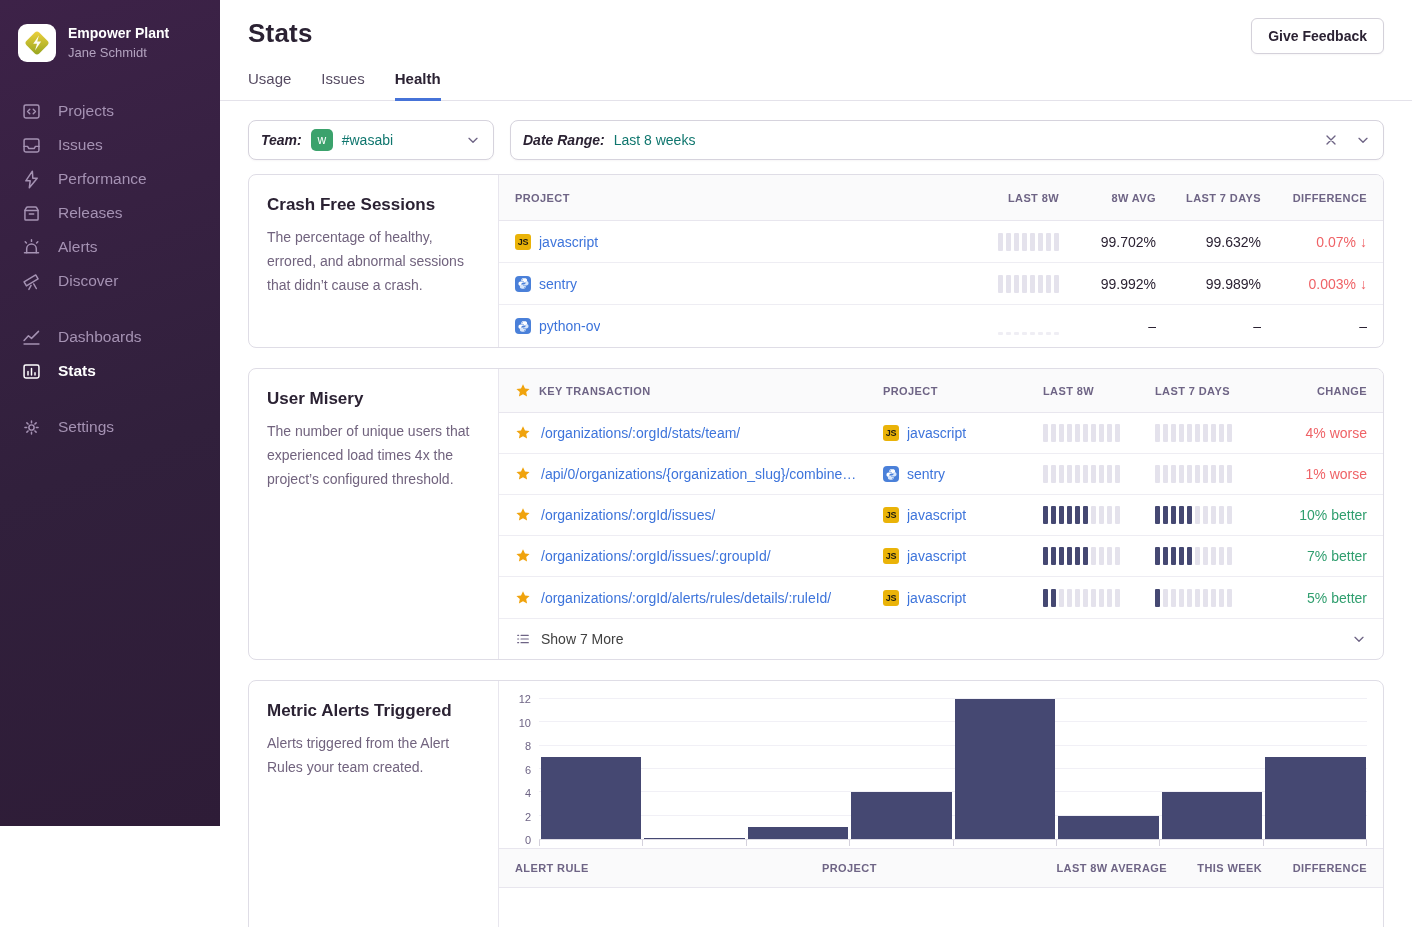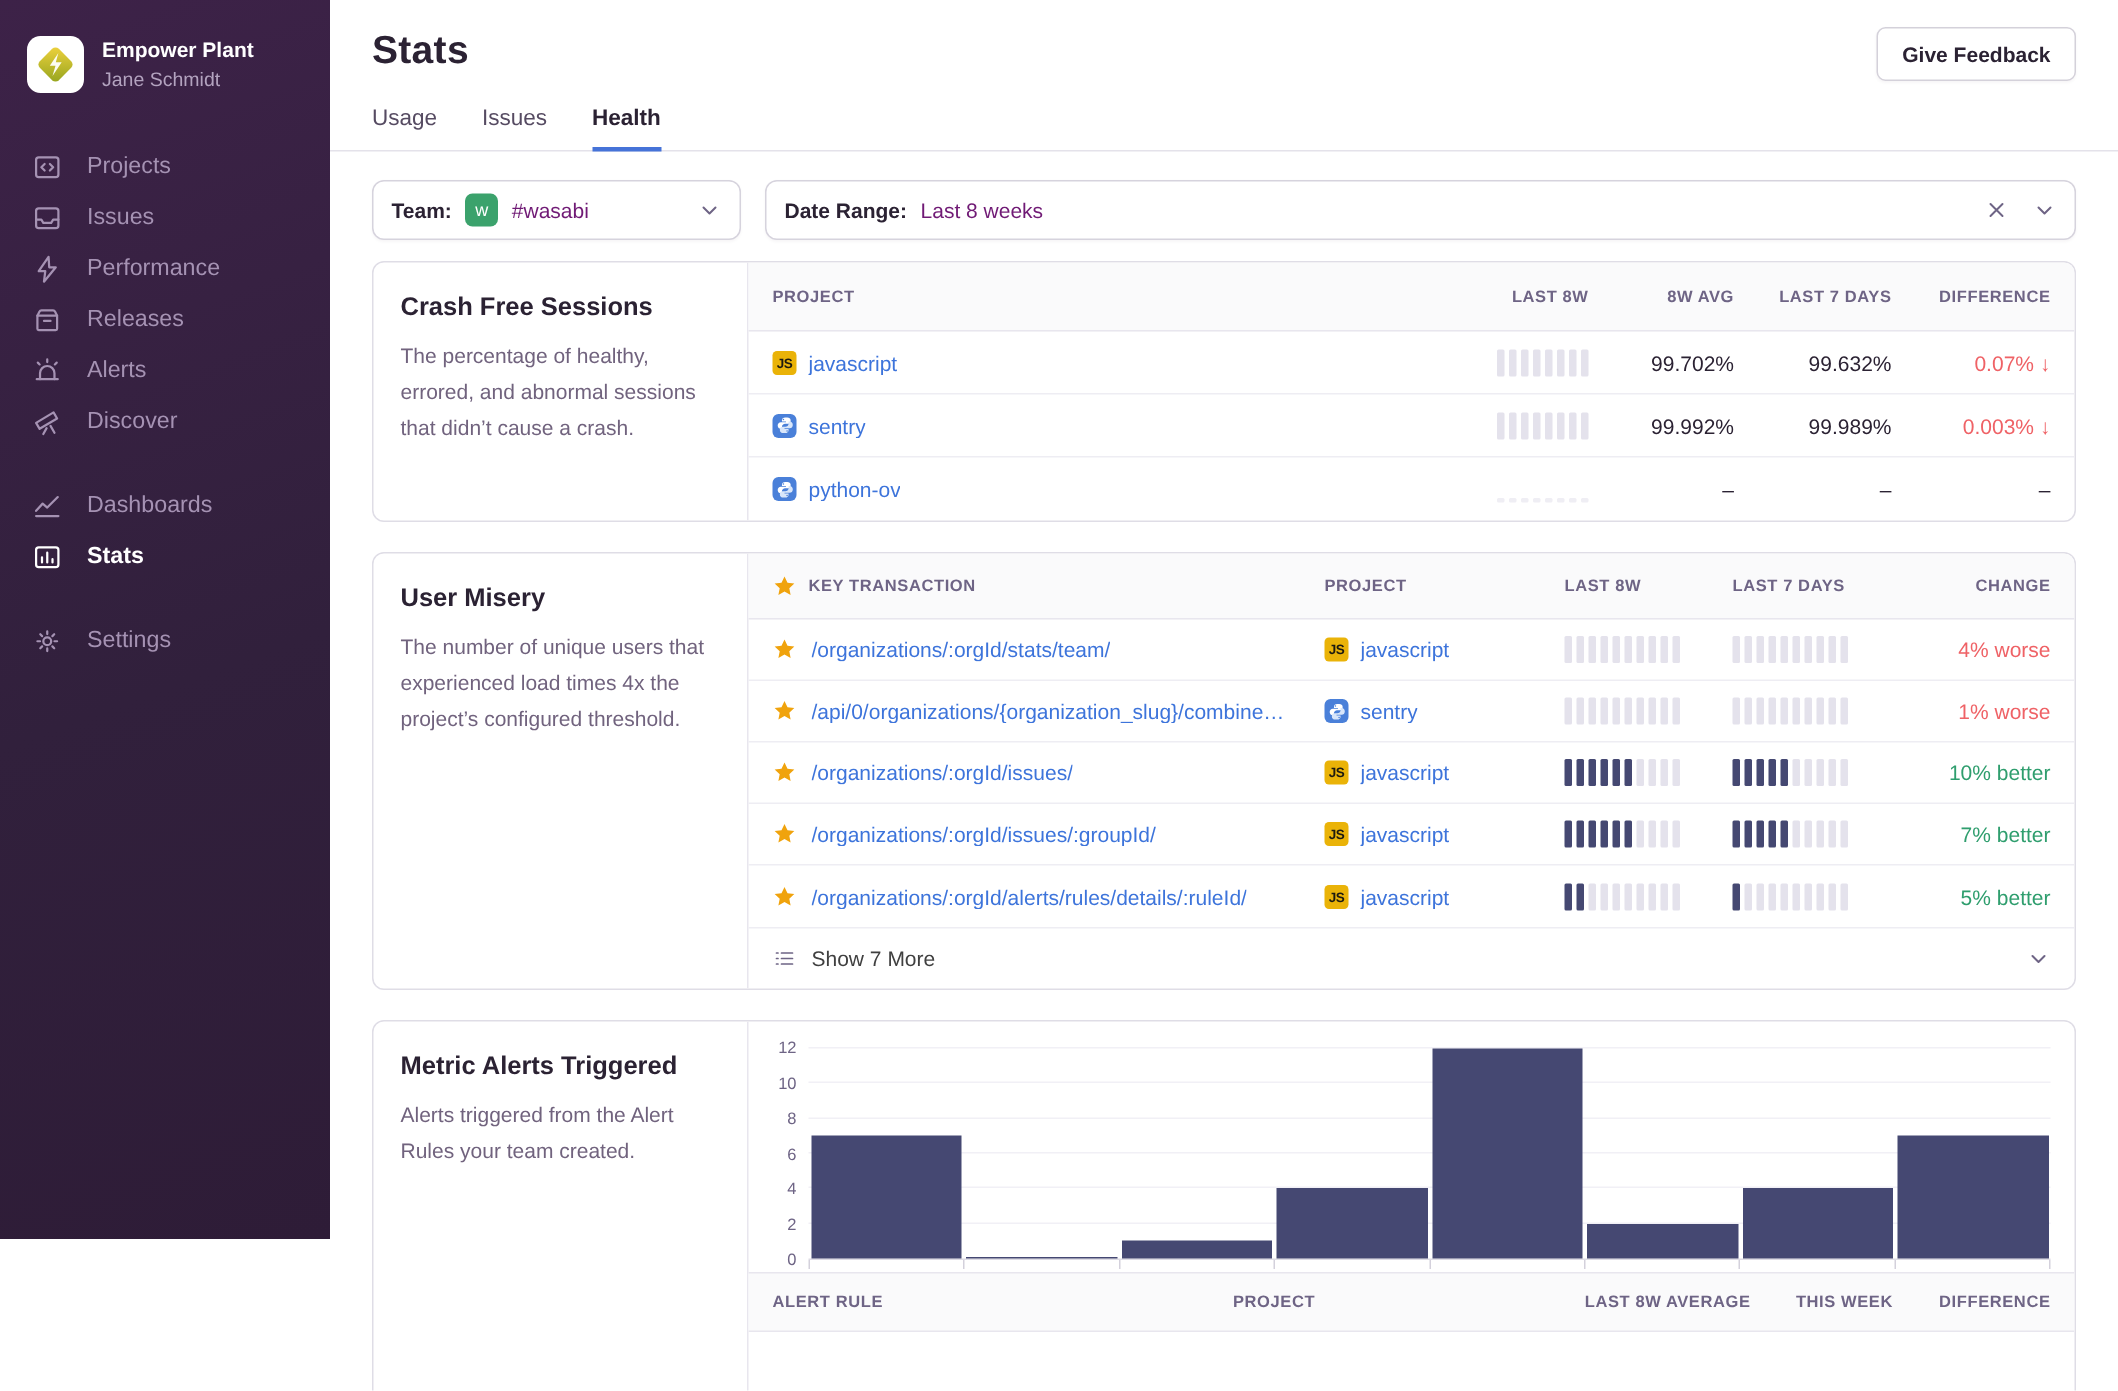--- a/index.html
+++ b/index.html
@@ -33,22 +33,22 @@
   .page-title { font-size:26px; font-weight:bold; color:#2b2233; letter-spacing:.2px; }
   .feedback-btn { background:#fff; border:1px solid #d4d1da; border-radius:6px; padding:9px 16px; font-size:14px; font-weight:bold; color:#2b2233; cursor:pointer; box-shadow:0 1px 2px rgba(43,34,51,.04); font-family:inherit; }
   .tabs { display:flex; gap:30px; padding:0 28px; margin-top:16px; border-bottom:1px solid #e4e2ea; }
   .tab { font-size:15px; color:#564b62; padding-bottom:11px; cursor:pointer; border-bottom:3px solid transparent; margin-bottom:-1px; }
   .tab.active { color:#2b2233; font-weight:bold; border-bottom-color:#4673d8; }
   
   .filters { display:flex; gap:16px; margin:19px 28px 0 28px; }
   .filter-box { height:40px; border:1px solid #d6d3dd; border-radius:8px; background:#fff; display:flex; align-items:center; padding:0 12px; gap:9px; box-shadow:0 1px 2px rgba(43,34,51,.04); cursor:pointer; }
   .filter-team { width:246px; }
   .filter-date { flex:1; }
-  .filter-label { font-size:14px; font-weight:bold; color:#2b2233; }
-  .filter-value { font-size:14px; color:#701a75; }
+  .filter-label { font-size:14px; font-weight:bold; color:#2b2233;font-style:italic; }
+  .filter-value { font-size:14px; color:#0f766e; }
   .team-avatar { width:22px; height:22px; border-radius:5px; background:#3ba26c; color:#fff; font-size:12px; display:flex; align-items:center; justify-content:center; flex:none; }
   .ico { display:inline-flex; align-items:center; justify-content:center; color:#6e6485; }
   .ico svg { width:16px; height:16px; }
   .push-right { margin-left:auto; display:flex; align-items:center; gap:16px; }
   
   .panel { display:flex; border:1px solid #dfdde6; border-radius:8px; background:#fff; margin:14px 28px 0 28px; overflow:hidden; }
   .panel + .panel { margin-top:20px; }
   .panel-desc { width:250px; min-width:250px; border-right:1px solid #e8e6ee; padding:20px 18px; }
   .panel-desc h2 { margin:0 0 10px 0; font-size:17px; font-weight:600; color:#2b2233; }
   .panel-desc p { margin:0; font-size:14px; color:#71637e; line-height:24px; }

